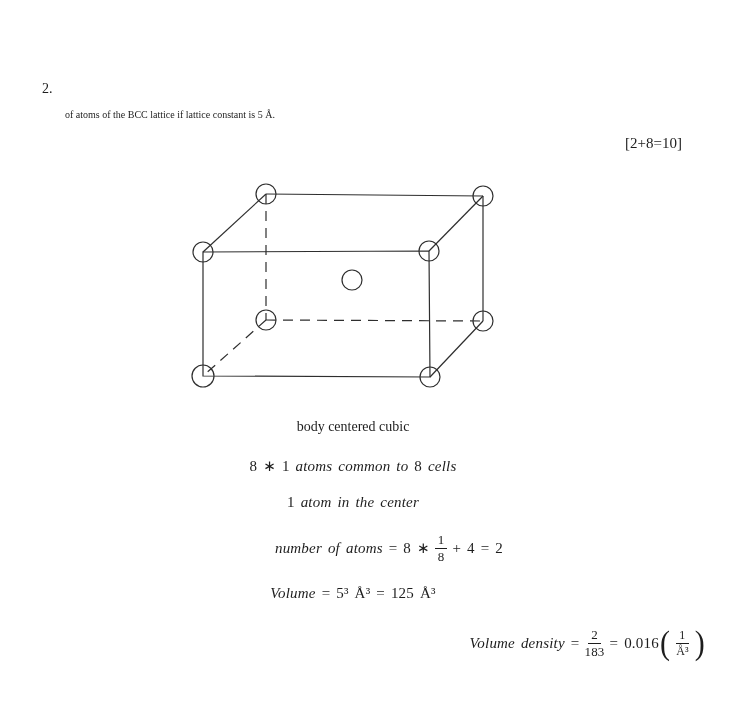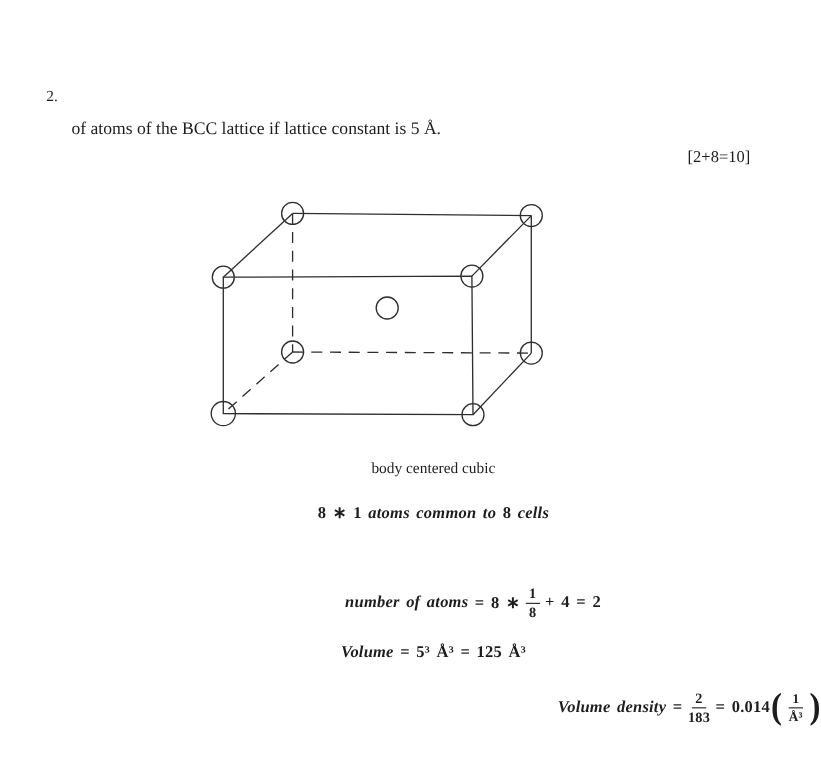--- a/index.html
+++ b/index.html
@@ -3,26 +3,26 @@
 <meta charset="utf-8">
 <style>
   html,body { margin:0; padding:0; background:#ffffff; }
   .page {
     position:relative; width:746px; height:701px; background:#ffffff;
     font-family:"Liberation Serif", serif; color:#1d1d1d; overflow:hidden;
   }
   .abs { position:absolute; }
   .qnum   { left:42px; top:81px;  font-size:14px; }
   .qline1 { left:65px; top:81px;  font-size:14px; }
-  .qline2 { left:65px; top:109px; font-size:16px; }
+  .qline2 { left:65px; top:109px; font-size:10px; }
   .marks  { top:135px; right:64px; font-size:15px;margin-left:12px; }
   svg.figure { left:0; top:0; pointer-events:none; }
-  .centered { left:0; width:706px; text-align:center;padding-left:41px; }
+  .centered { left:0; width:706px; text-align:center; }
   .caption { top:419px; font-size:14px; }
-  .sline { font-size:15px; word-spacing:2px; letter-spacing:0.2px;font-weight:bold; }
+  .sline { font-size:15px; word-spacing:2px; letter-spacing:0.2px; }
   .s1 { top:457px; }
   .s2 { top:494px; }
   .s3 { top:528px; height:40px; display:flex; align-items:center; justify-content:center;margin-left:36px; }
   .s4 { top:585px;text-align:center; }
   .s5 { top:622px; height:42px; display:flex; align-items:center; justify-content:flex-end; }
   .it  { font-style:italic; }
   .up  { font-style:normal; }
   .seg { white-space:pre; }
   .frac {
     display:inline-flex; flex-direction:column; align-items:center;
@@ -73,20 +73,23 @@
       <circle cx="352" cy="280" r="10"></circle>
     </g>
   </svg>
 
   <div class="abs centered caption">body centered cubic</div>
 
   <div class="abs centered sline s1">
     <span class="seg up">8 ∗ 1 </span><span class="seg it">atoms common to</span><span class="seg up"> 8 </span><span class="seg it">cells</span>
   </div>
 
+  <div class="abs centered sline s2">
+    <span class="seg up">1 </span><span class="seg it">atom in the center</span>
+  </div>
 
   <div class="abs centered sline s3">
     <span class="seg it">number of atoms </span>
       <span class="seg up">= 8 ∗</span>
       <span class="frac">
         <span class="num">1</span>
         <span class="den">8</span>
       </span>
       <span class="seg up">+ 4 = 2</span>
   </div>
@@ -95,21 +98,21 @@
     <span class="seg it">Volume </span><span class="seg up">= 5³ Å³ = 125 Å³</span>
   </div>
 
   <div class="abs centered sline s5">
     <span class="seg it">Volume density </span>
       <span class="seg up">=</span>
       <span class="frac">
         <span class="num">2</span>
         <span class="den">183</span>
       </span>
-      <span class="seg up">= 0.014</span>
+      <span class="seg up">= 0.016</span>
       <span class="bigparen">(</span>
       <span class="frac small">
         <span class="num">1</span>
         <span class="den">Å³</span>
       </span>
       <span class="bigparen">)</span>
   </div>
 
 </div>
 

